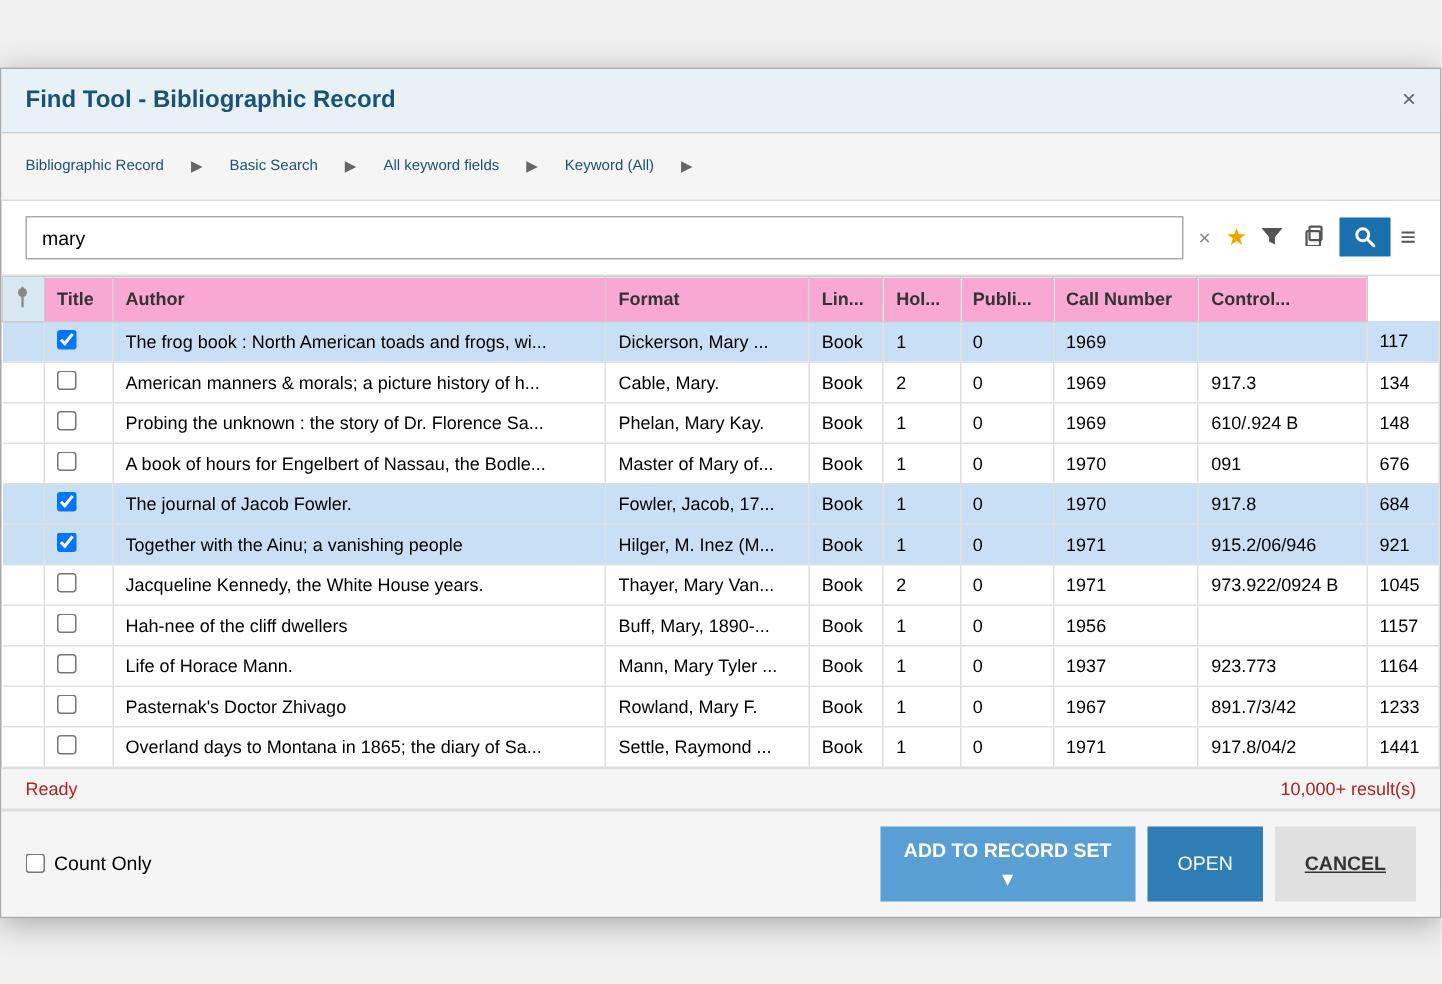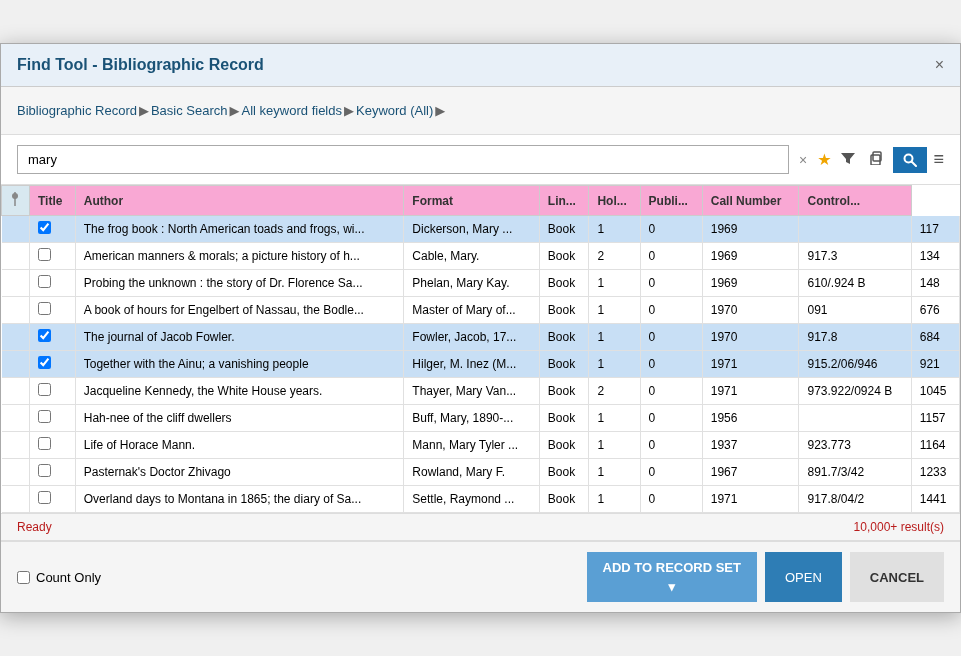--- a/index.html
+++ b/index.html
@@ -1,21 +1,21 @@
 <!DOCTYPE html>
 <html><head>
   <meta charset="utf-8">
   <style>
     * { box-sizing: border-box; margin: 0; padding: 0; }
     body { font-family: Arial, sans-serif; font-size: 13px; background: #f0f0f0; display: flex; justify-content: center; align-items: center; min-height: 100vh; }
     .dialog { width: 961px; background: #fff; border: 1px solid #aaa; box-shadow: 0 4px 20px rgba(0,0,0,0.3); display: flex; flex-direction: column; justify-content: flex-end; }
     .dialog-title { background: #e8f0f8; padding: 12px 16px; display: flex; justify-content: space-between; align-items: center; border-bottom: 1px solid #ccc; }
     .dialog-title span { font-size: 16px; font-weight: bold; color: #1a5276; }
     .dialog-title .close-btn { cursor: pointer; font-size: 16px; color: #666; background: none; border: none; }
-    .breadcrumb { background: #f5f5f5; padding: 16px 16px; border-bottom: 1px solid #ddd; display: flex; align-items: center; gap: 0; color: #1a5276; font-size: 13px; }
+    .breadcrumb { background: #f5f5f5; padding: 16px 16px; border-bottom: 1px solid #ddd; display: flex; align-items: center; gap: 16px; color: #1a5276; font-size: 10px; }
     .breadcrumb span { cursor: pointer; }
     .breadcrumb .sep { color: #666; margin: 0 2px; }
     .search-bar { padding: 10px 16px; border-bottom: 1px solid #ddd; display: flex; align-items: center; gap: 6px; }
     .search-input { flex: 1; padding: 6px 10px; border: 1px solid #aaa; font-size: 13px; outline: none; }
     .search-icon-btn { background: #1a6faf; border: none; padding: 6px 10px; cursor: pointer; color: white; font-size: 14px; display: flex; align-items: center; justify-content: center; }
     .icon-btn { background: none; border: none; cursor: pointer; color: #888; font-size: 14px; padding: 4px; }
     .star-btn { color: #f0a500; font-size: 16px; background: none; border: none; cursor: pointer; }
     .menu-btn { color: #555; font-size: 18px; background: none; border: none; cursor: pointer; }
     .table-container { flex: 1; overflow-y: auto; border-bottom: 1px solid #ddd; }
     table { width: 100%; border-collapse: collapse; font-size: 12px; }
@@ -24,21 +24,21 @@
     tbody tr.selected { background: #c8dff5; }
     tbody td { padding: 5px 8px; border-right: 1px solid #e0e0e0; vertical-align: middle; }
     tbody td:first-child { width: 28px; text-align: center; }
     .pin-col { width: 20px; background: #d8e8f0; }
     .status-bar { padding: 6px 16px; background: #f5f5f5; border-bottom: 1px solid #ddd; display: flex; justify-content: space-between; align-items: center; font-size: 12px; color: #b91c1c; }
     .footer { padding: 10px 16px; background: #f5f5f5; display: flex; justify-content: space-between; align-items: center; border-top: 1px solid #ddd; }
     .count-only { display: flex; align-items: center; gap: 6px; font-size: 13px; cursor: pointer; }
     .footer-btns { display: flex; gap: 8px; }
     .btn-add { background: #5a9fd4; color: white; border: none; padding: 8px 16px; cursor: pointer; font-size: 13px; font-weight: bold; display: flex; align-items: center; gap: 4px; flex-direction: column; }
     .btn-open { background: #2e7db5; color: white; border: none; padding: 8px 20px; cursor: pointer; font-size: 13px; font-weight: normal; }
-    .btn-cancel { background: #e0e0e0; color: #333; border: none; padding: 8px 20px; cursor: pointer; font-size: 13px; font-weight: bold; }
+    .btn-cancel { background: #e0e0e0; color: #333; border: none; padding: 8px 20px; cursor: pointer; font-size: 13px; font-weight: bold; text-decoration: underline; }
   </style>
 </head>
 <body>
 
 <div class="dialog">
 
   <div class="dialog-title">
     <span>Find Tool - Bibliographic Record</span>
     <button class="close-btn">×</button>
   </div>

